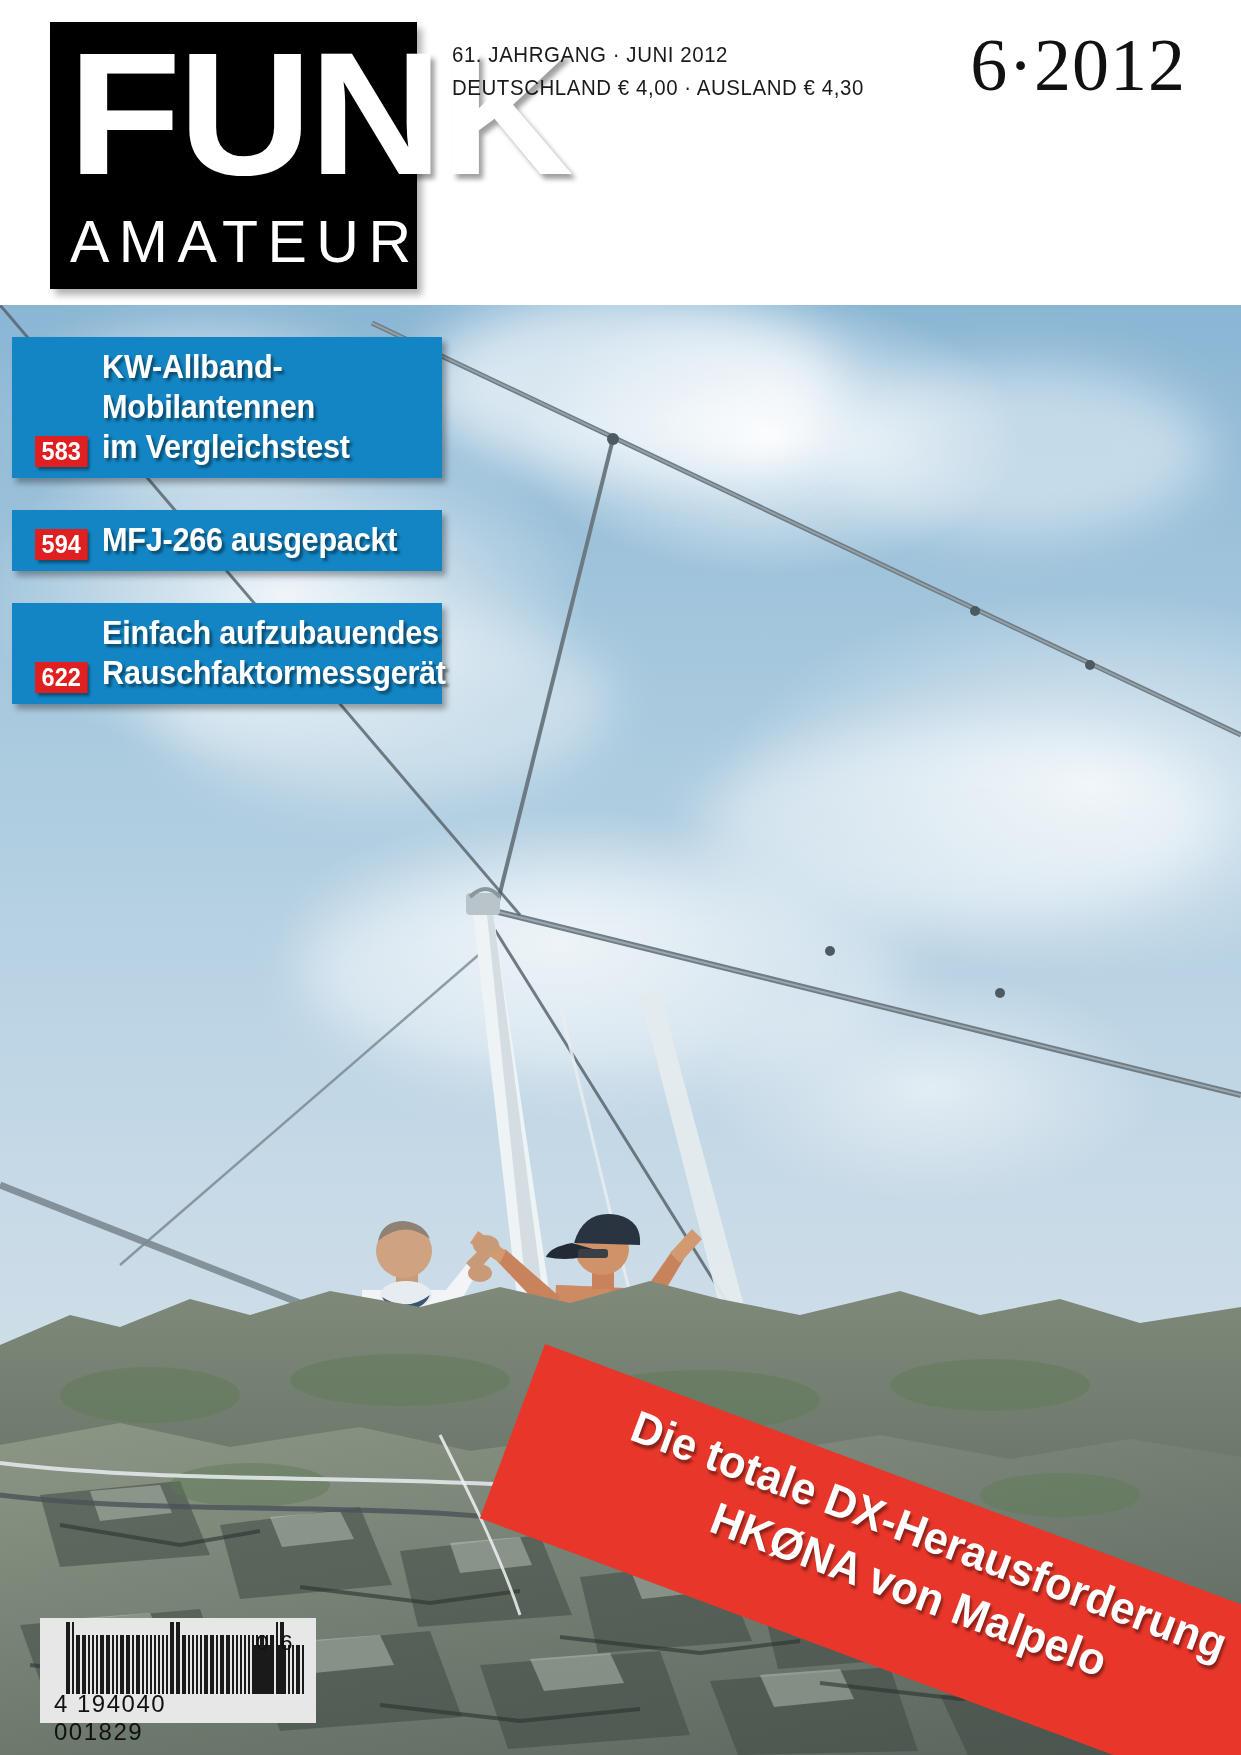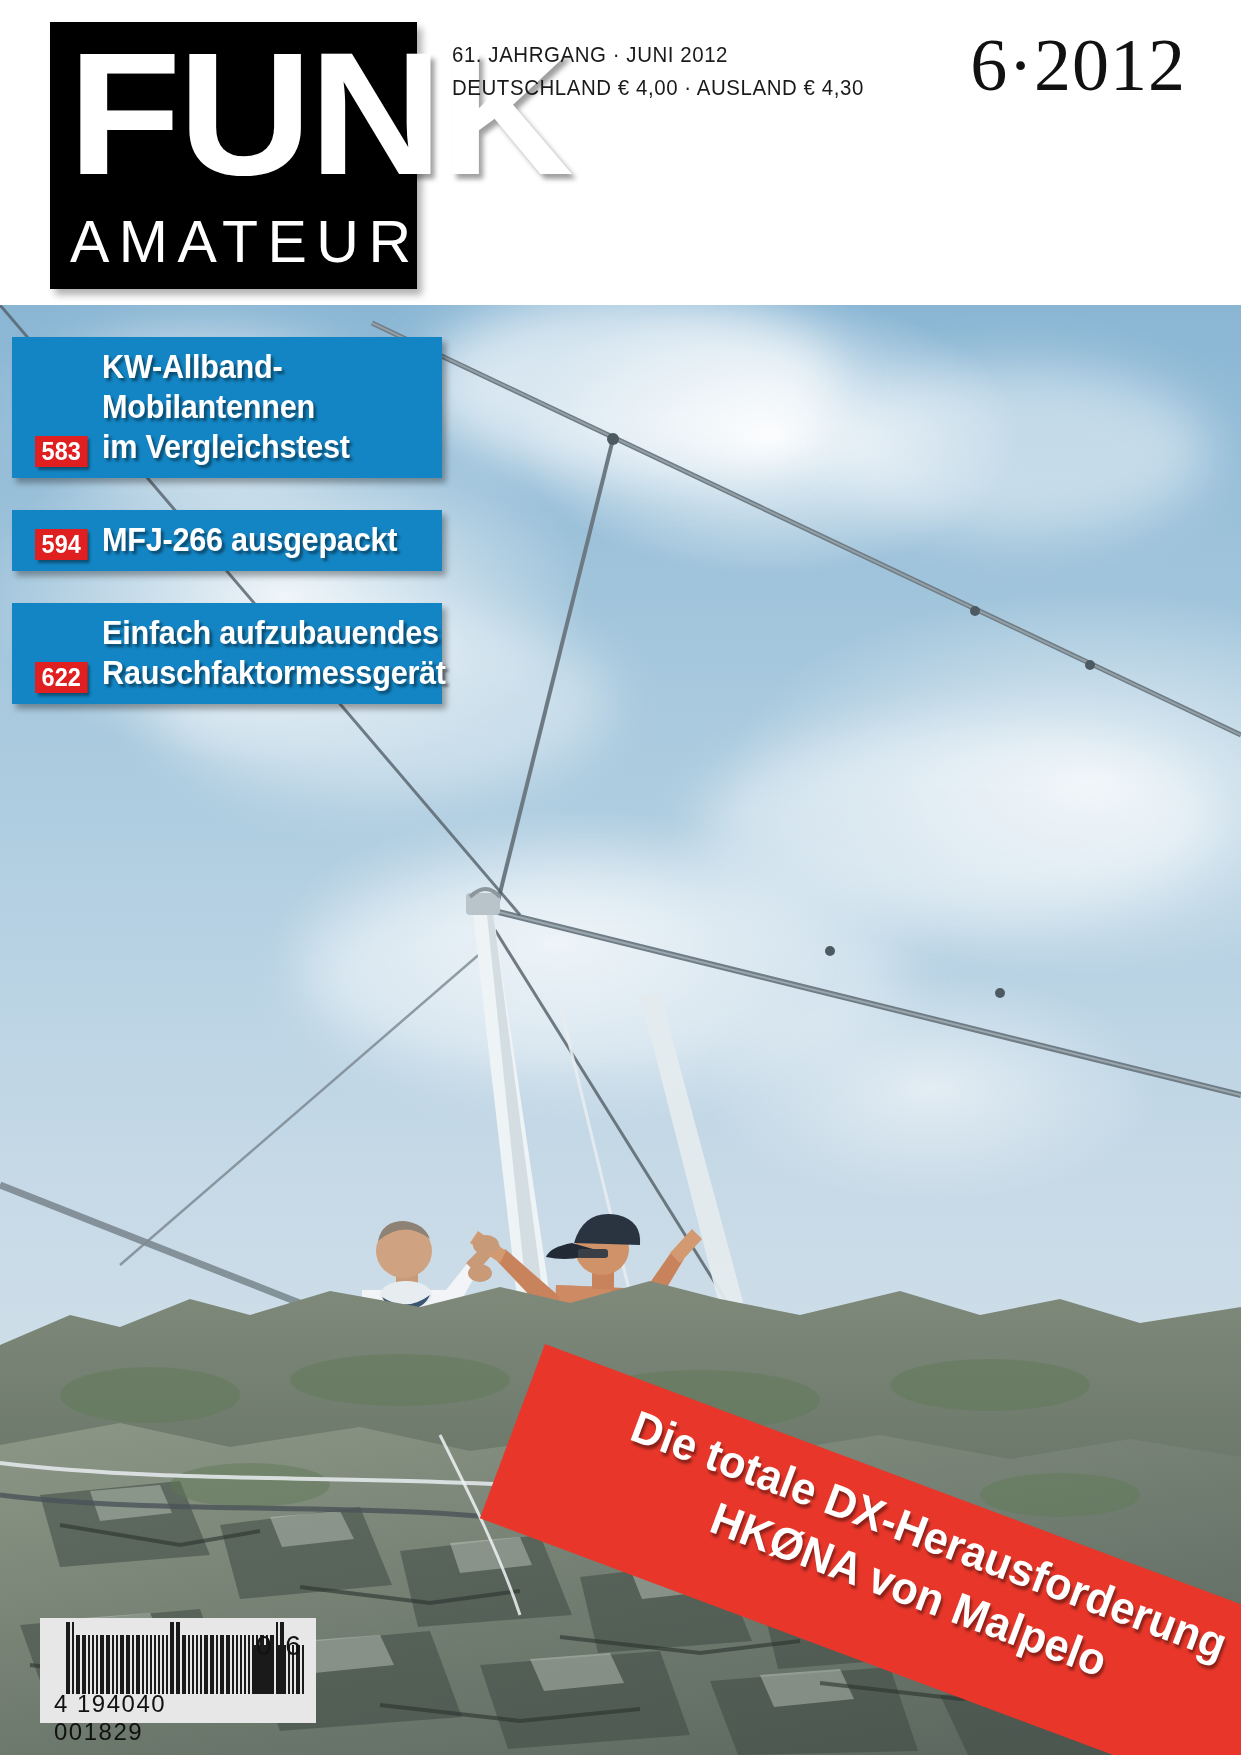--- a/index.html
+++ b/index.html
@@ -168,21 +168,21 @@
   #bc-main { position:absolute; left:26px; top:17px; height:59px; display:flex; align-items:flex-end; }
   #bc-add { position:absolute; left:214px; top:27px; height:49px; display:flex; align-items:flex-end; }
   .bar { background:#1a1a1a; margin-right:2px; }
   #bc-digits {
     position:absolute; left:14px; top:72px; width:200px;
     font-size:24px; letter-spacing:1.5px; color:#111;
     font-family:"Liberation Sans", sans-serif;
   }
   #bc-addlabel {
     position:absolute; left:216px; top:12px;
-    font-size:28px; letter-spacing:3px; color:#111;
+    font-size:22px; letter-spacing:3px; color:#111;
   }
 </style>
 </head>
 <body>
 
 <div id="spine">
   <div class="spine-txt" id="spine-issue">6·2012</div>
   <div class="spine-txt" id="spine-prices">CHF 7 · DKK 39 · PLZ 19,50</div>
 </div>
 

